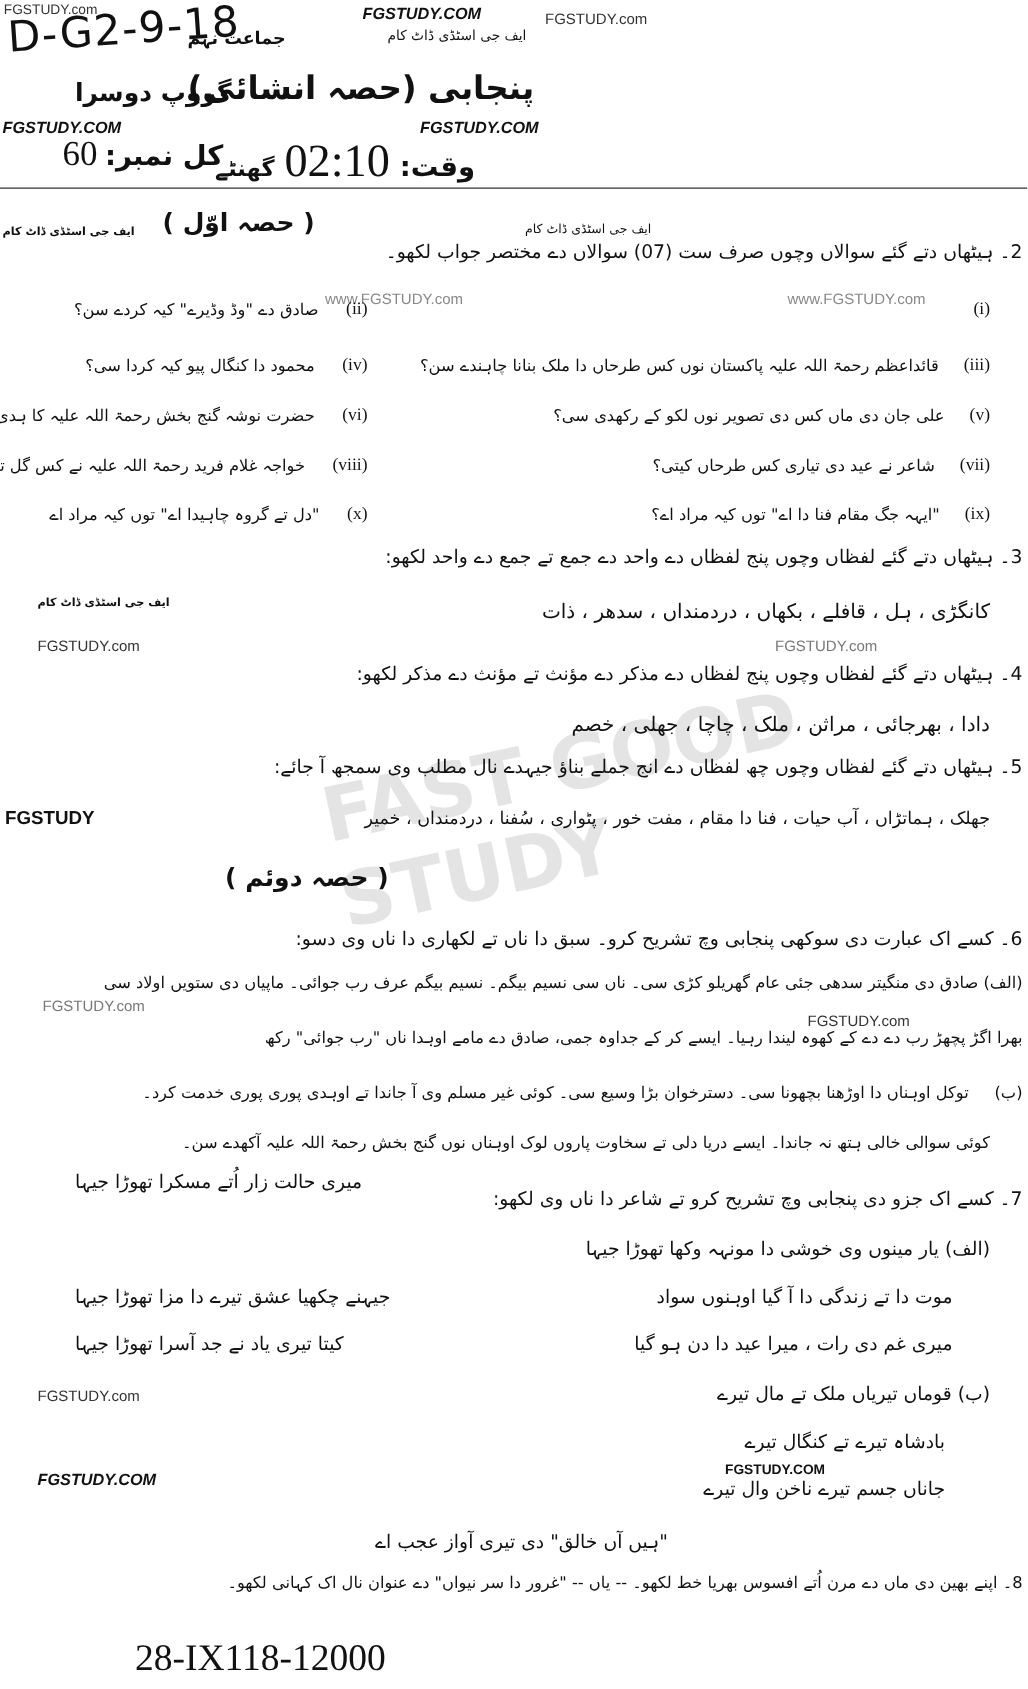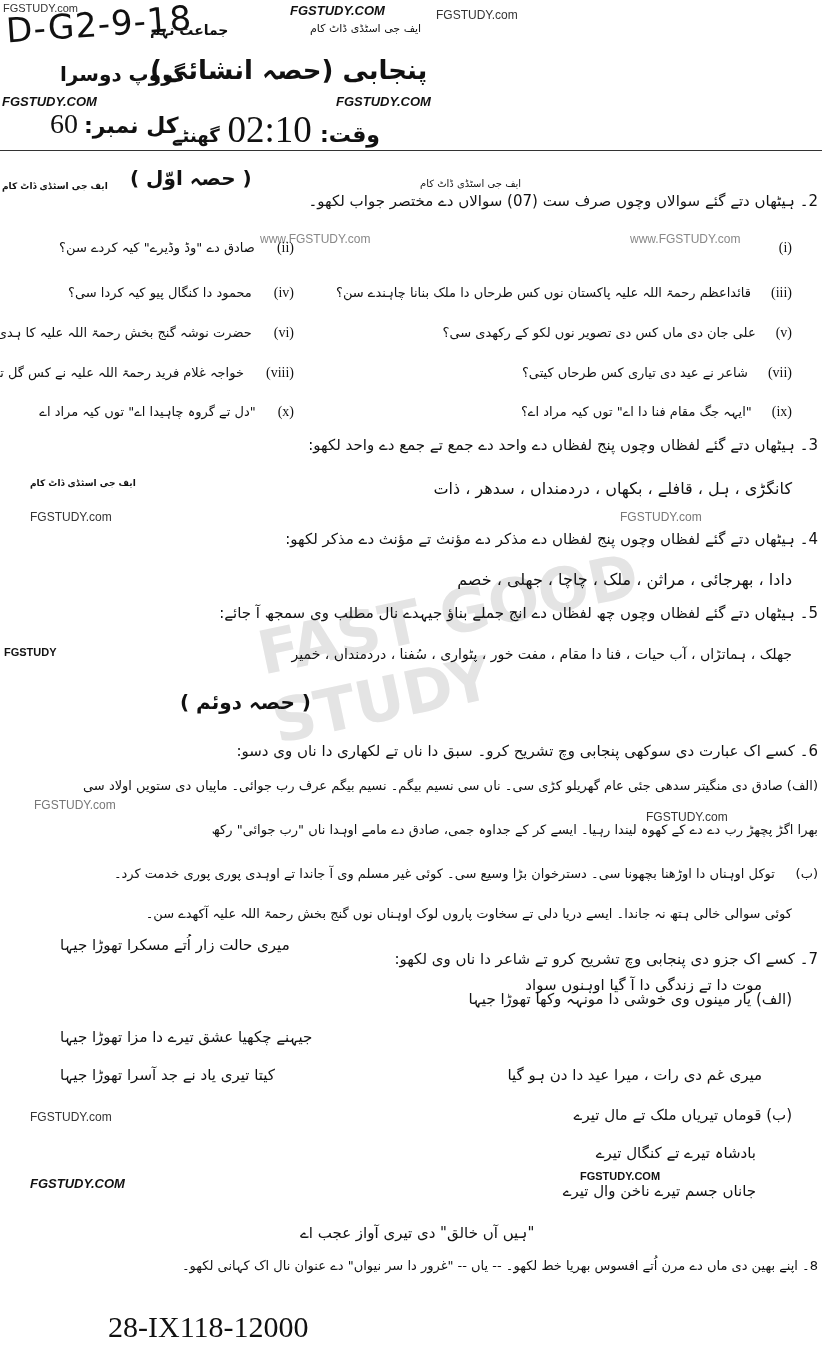--- a/index.html
+++ b/index.html
@@ -120,21 +120,21 @@
 <div class="abs rtl urdu q" style="right:4px; top:530px;">
   <span>4</span>۔
   <span>ہیٹھاں دتے گئے لفظاں وچوں پنج لفظاں دے مذکر دے مؤنث تے مؤنث دے مذکر لکھو:</span>
 </div>
 <div class="abs rtl urdu q" style="right:30px; top:570px; font-size:16px;">دادا ، بھرجائی ، مراثن ، ملک ، چاچا ، جھلی ، خصم</div>
 
 <div class="abs rtl urdu q" style="right:4px; top:604px;">
   <span>5</span>۔
   <span>ہیٹھاں دتے گئے لفظاں وچوں چھ لفظاں دے انج جملے بناؤ جیہدے نال مطلب وی سمجھ آ جائے:</span>
 </div>
-<div class="abs wm-b" style="left:4px; top:646px; font-style:normal; font-size:11px;">FGSTUDY</div>
+<div class="abs wm-b" style="left:4px; top:646px; font-style:normal; font-size:15px;">FGSTUDY</div>
 <div class="abs rtl urdu q" style="right:30px; top:646px; font-size:14px;">جھلک ، ہماتڑاں ، آب حیات ، فنا دا مقام ، مفت خور ، پٹواری ، سُفنا ، دردمنداں ، خمیر</div>
 
 <div class="abs rtl urdu section" style="left:180px; top:690px;">( حصہ دوئم )</div>
 
 <div class="abs rtl urdu q" style="right:4px; top:742px;">
   <span>6</span>۔
   <span>کسے اک عبارت دی سوکھی پنجابی وچ تشریح کرو۔ سبق دا ناں تے لکھاری دا ناں وی دسو:</span>
 </div>
 <div class="abs rtl urdu item" style="right:4px; top:778px; font-size:13px;">
   <span>(الف)</span>
@@ -153,21 +153,21 @@
 
 <div class="abs rtl urdu q" style="right:4px; top:950px;">
   <span>7</span>۔
   <span>کسے اک جزو دی پنجابی وچ تشریح کرو تے شاعر دا ناں وی لکھو:</span>
 </div>
 
 <div class="abs rtl urdu poem" style="right:30px; top:990px; width:400px; text-align:right;">
   <span>(الف)</span>
   <span>یار مینوں وی خوشی دا مونہہ وکھا تھوڑا جیہا</span>
 </div>
-<div class="abs rtl urdu poem" style="right:60px; top:976px;">موت دا تے زندگی دا آ گیا اوہنوں سواد</div>
+<div class="abs rtl urdu poem" style="right:60px; top:1028px;">موت دا تے زندگی دا آ گیا اوہنوں سواد</div>
 <div class="abs rtl urdu poem" style="right:60px; top:1066px;">میری غم دی رات ، میرا عید دا دن ہو گیا</div>
 
 <div class="abs rtl urdu poem" style="left:60px; top:936px;">میری حالت زار اُتے مسکرا تھوڑا جیہا</div>
 <div class="abs rtl urdu poem" style="left:60px; top:1028px;">جیہنے چکھیا عشق تیرے دا مزا تھوڑا جیہا</div>
 <div class="abs rtl urdu poem" style="left:60px; top:1066px;">کیتا تیری یاد نے جد آسرا تھوڑا جیہا</div>
 
 <div class="abs wm" style="left:30px; top:1110px;">FGSTUDY.com</div>
 
 <div class="abs rtl urdu poem" style="right:30px; top:1106px;">
   <span>(ب)</span>

